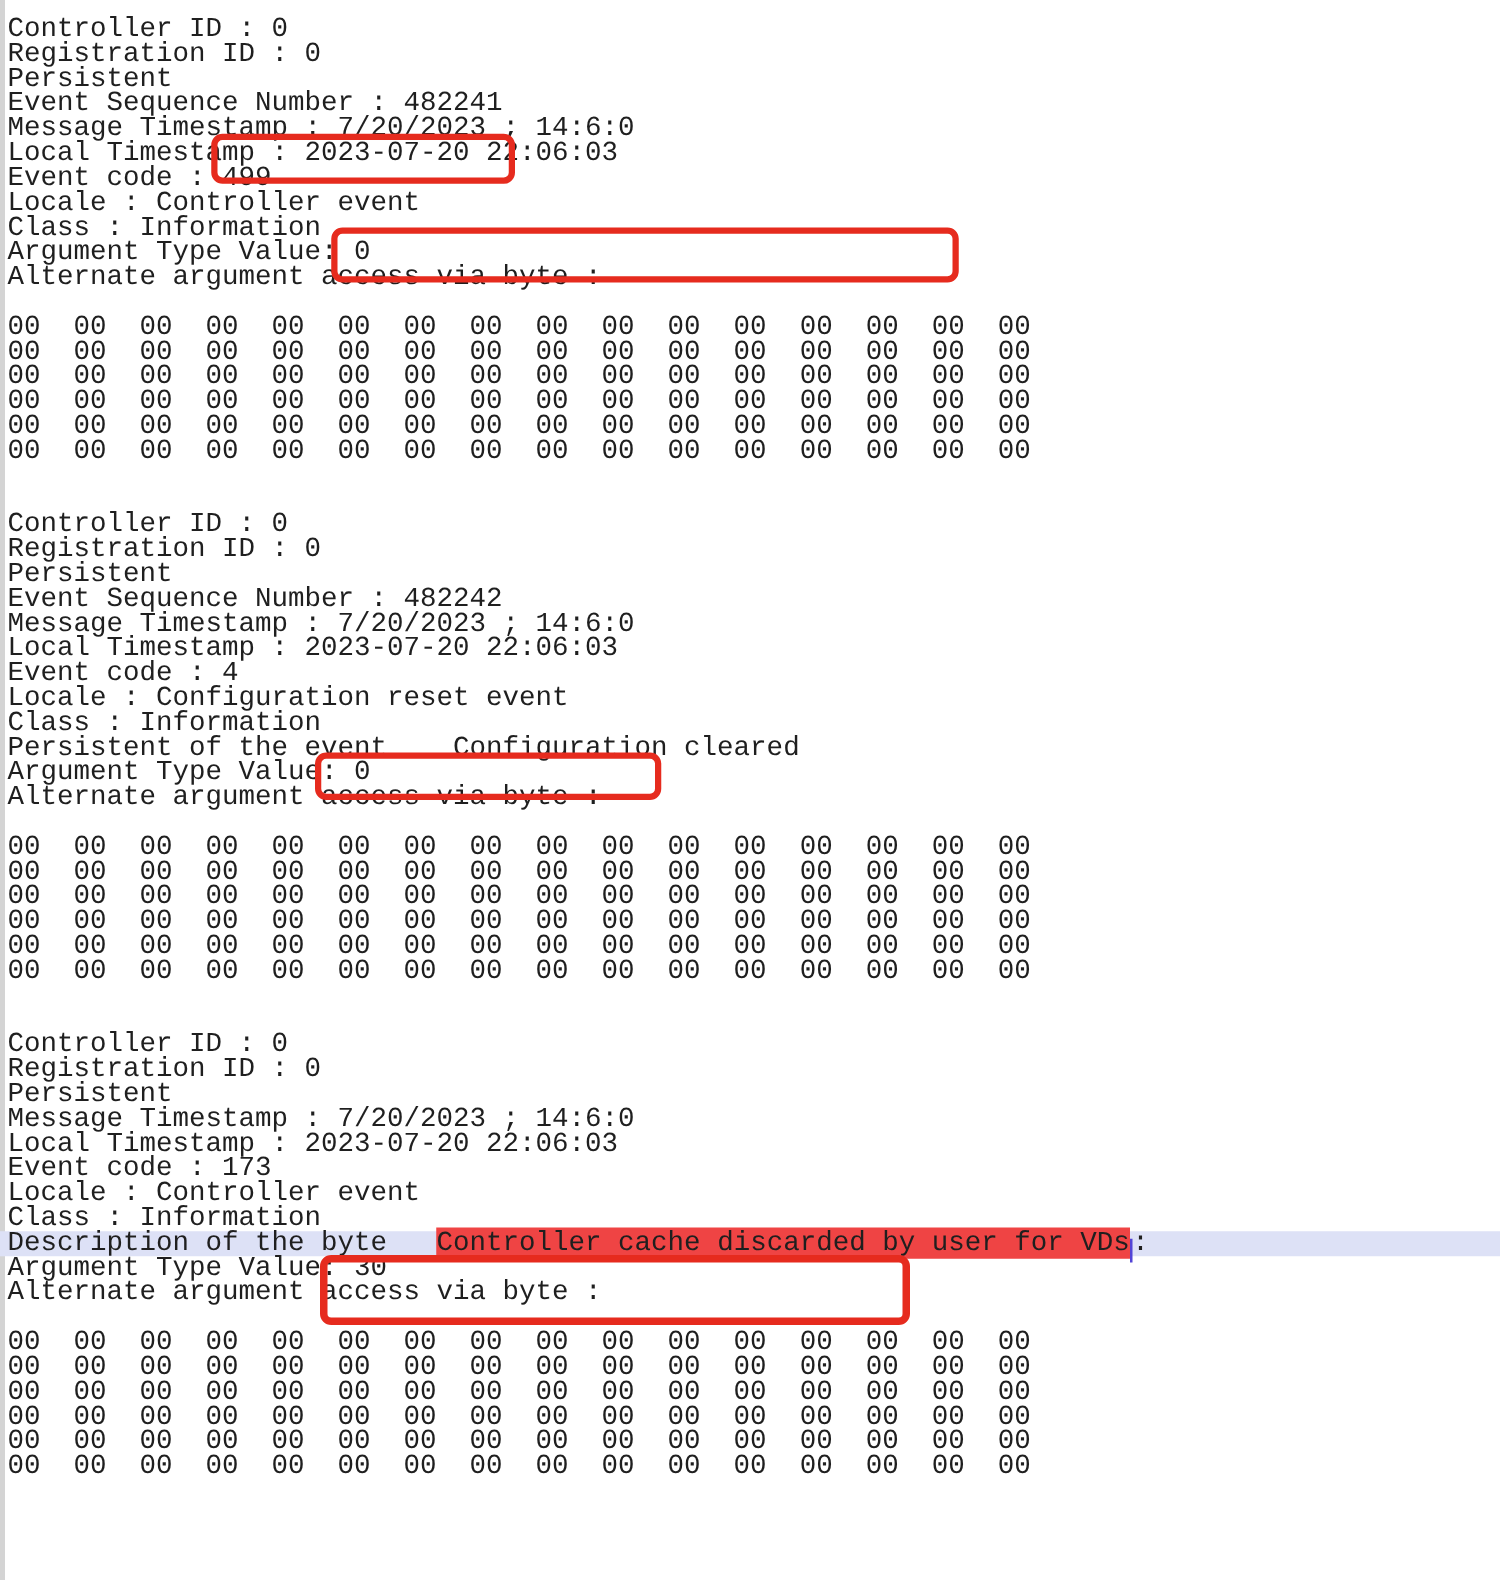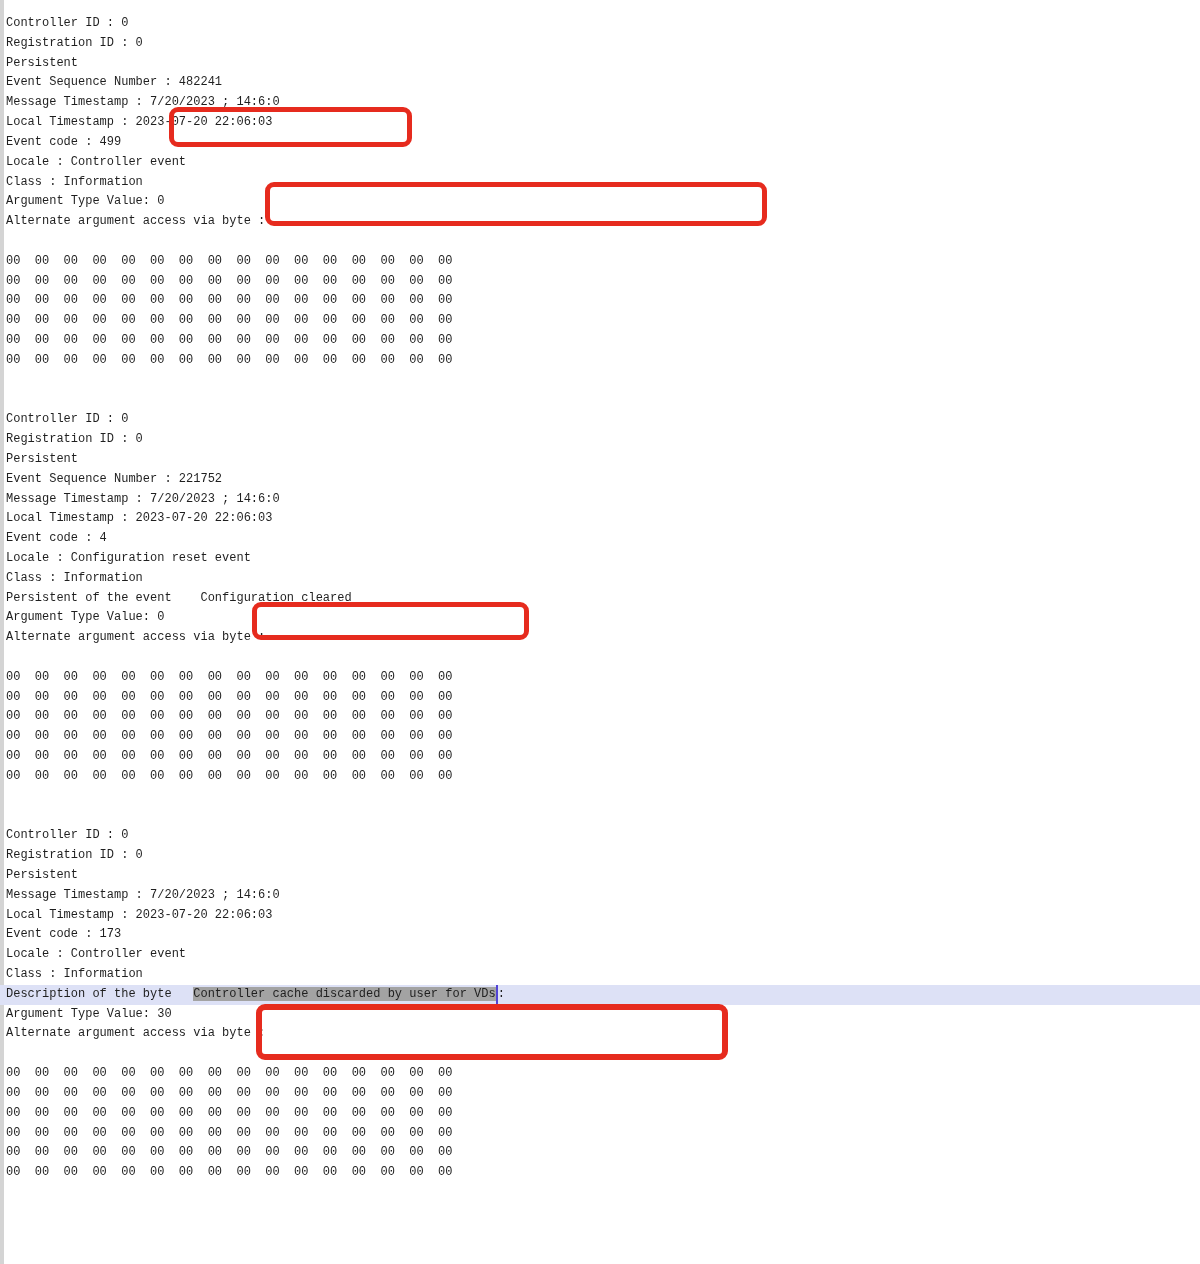--- a/index.html
+++ b/index.html
@@ -20,21 +20,21 @@
     top: 0;
     width: 4px;
     height: 100%;
     background: #d4d4d4;
   }
   #doc {
     position: absolute;
     top: 14px;
     left: 0;
     right: 0;
-    font-size: 12px;
+    font-size: 22px;
     line-height: 19.82px;
     color: #1f1f1f;
   }
   .line {
     white-space: pre;
     height: 19.82px;
     padding-left: 6px;
   }
   .line.current {
     background: #dde1f6;
@@ -80,21 +80,21 @@
     <div class="line">00  00  00  00  00  00  00  00  00  00  00  00  00  00  00  00</div>
     <div class="line">00  00  00  00  00  00  00  00  00  00  00  00  00  00  00  00</div>
     <div class="line">00  00  00  00  00  00  00  00  00  00  00  00  00  00  00  00</div>
     <div class="line">00  00  00  00  00  00  00  00  00  00  00  00  00  00  00  00</div>
     <div class="line">00  00  00  00  00  00  00  00  00  00  00  00  00  00  00  00</div>
     <div class="line"></div>
     <div class="line"></div>
     <div class="line">Controller ID : 0</div>
     <div class="line">Registration ID : 0</div>
     <div class="line">Persistent</div>
-    <div class="line">Event Sequence Number : 221752</div>
+    <div class="line">Event Sequence Number : 482242</div>
     <div class="line">Message Timestamp : 7/20/2023 ; 14:6:0</div>
     <div class="line">Local Timestamp : 2023-07-20 22:06:03</div>
     <div class="line">Event code : 4</div>
     <div class="line">Locale : Configuration reset event</div>
     <div class="line">Class : Information</div>
     <div class="line">Persistent of the event    Configuration cleared</div>
     <div class="line">Argument Type Value: 0</div>
     <div class="line">Alternate argument access via byte :</div>
     <div class="line"></div>
     <div class="line">00  00  00  00  00  00  00  00  00  00  00  00  00  00  00  00</div>
@@ -106,21 +106,21 @@
     <div class="line"></div>
     <div class="line"></div>
     <div class="line">Controller ID : 0</div>
     <div class="line">Registration ID : 0</div>
     <div class="line">Persistent</div>
     <div class="line">Message Timestamp : 7/20/2023 ; 14:6:0</div>
     <div class="line">Local Timestamp : 2023-07-20 22:06:03</div>
     <div class="line">Event code : 173</div>
     <div class="line">Locale : Controller event</div>
     <div class="line">Class : Information</div>
-    <div class="line current" style="background: rgb(221, 225, 246);"><span>Description of the byte   </span><span class="sel" style="background: #a3a3a3; text-align: center;">Controller cache discarded by user for VDs</span><span class="caret" style="background: rgb(82, 68, 214);"></span><span>:</span></div>
+    <div class="line current" style="background: rgb(221, 225, 246);"><span>Description of the byte   </span><span class="sel" style="background: #ef4444; text-align: center;">Controller cache discarded by user for VDs</span><span class="caret" style="background: rgb(82, 68, 214);"></span><span>:</span></div>
     <div class="line">Argument Type Value: 30</div>
     <div class="line">Alternate argument access via byte :</div>
     <div class="line"></div>
     <div class="line">00  00  00  00  00  00  00  00  00  00  00  00  00  00  00  00</div>
     <div class="line">00  00  00  00  00  00  00  00  00  00  00  00  00  00  00  00</div>
     <div class="line">00  00  00  00  00  00  00  00  00  00  00  00  00  00  00  00</div>
     <div class="line">00  00  00  00  00  00  00  00  00  00  00  00  00  00  00  00</div>
     <div class="line">00  00  00  00  00  00  00  00  00  00  00  00  00  00  00  00</div>
     <div class="line">00  00  00  00  00  00  00  00  00  00  00  00  00  00  00  00</div>
   </div>

